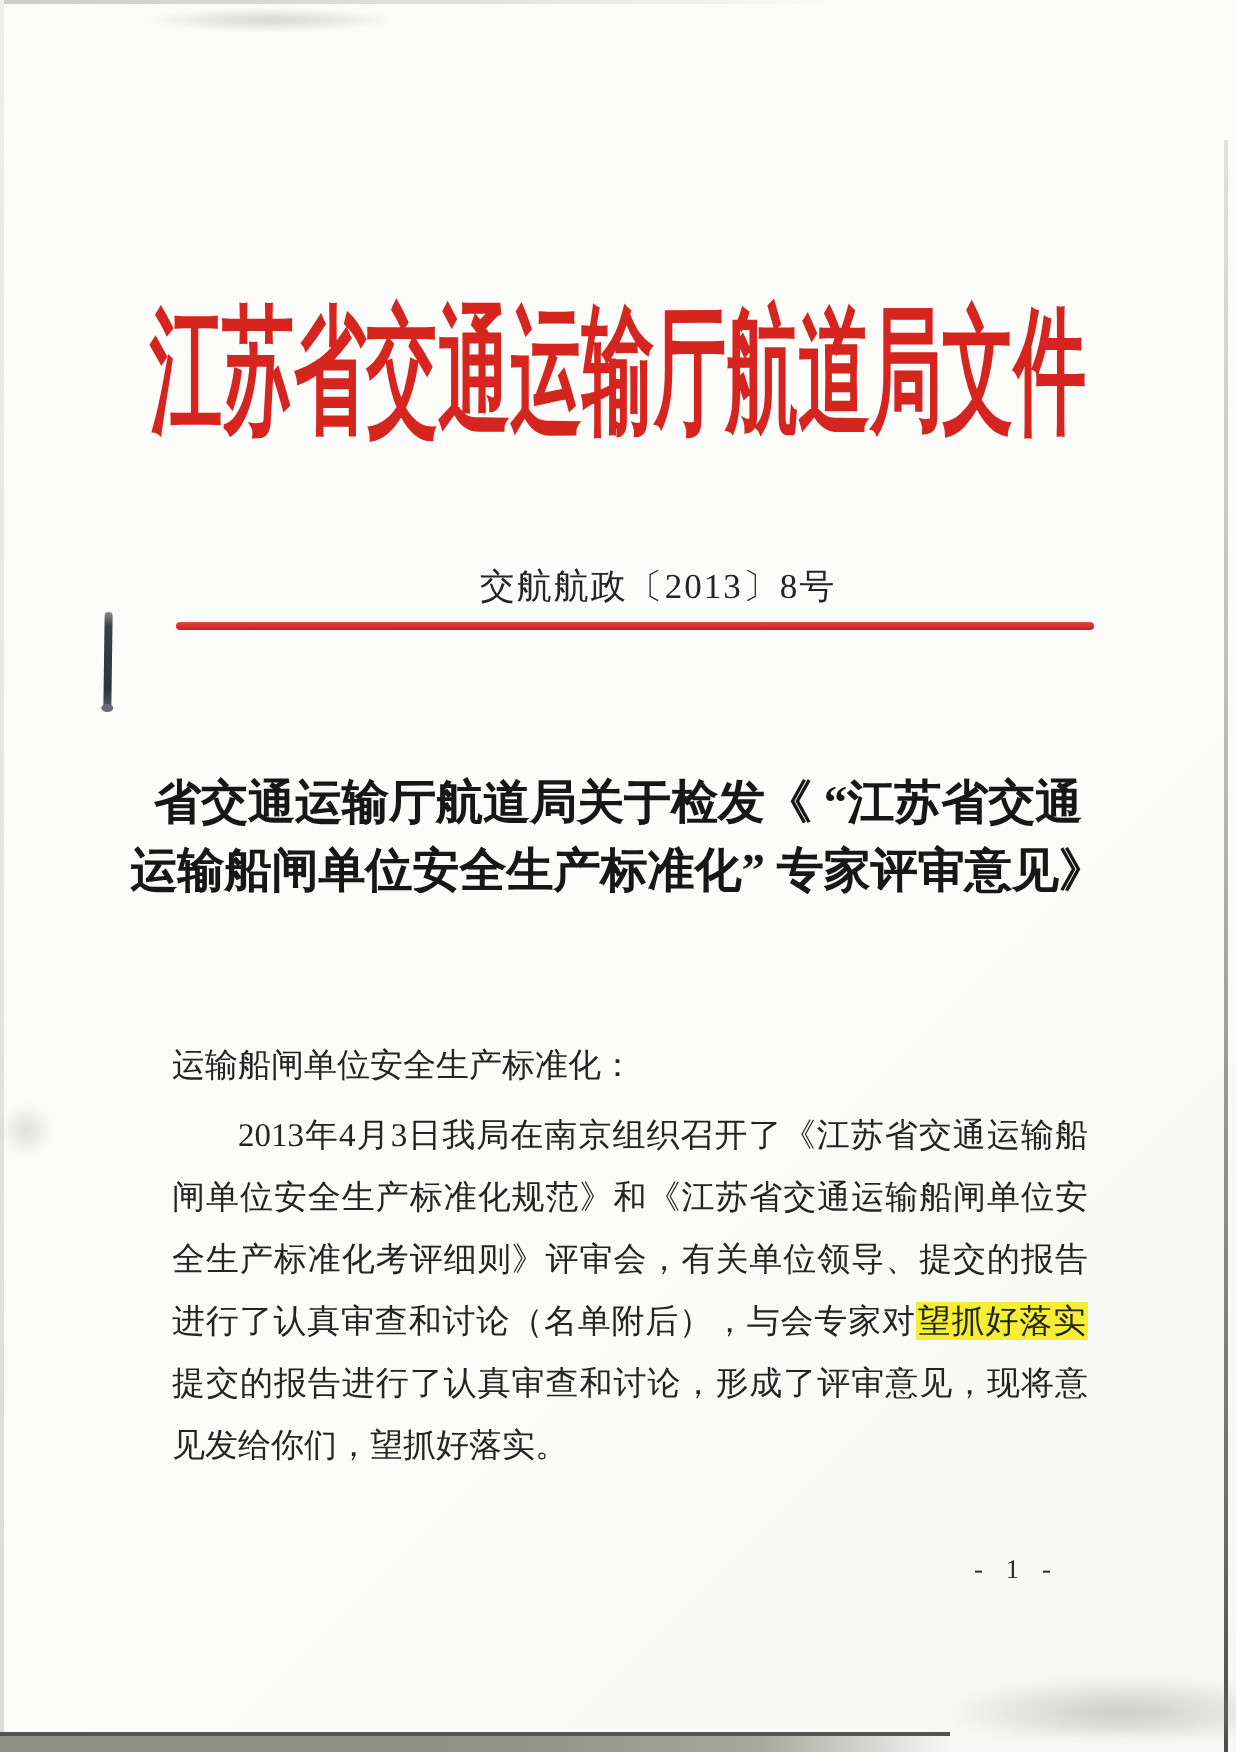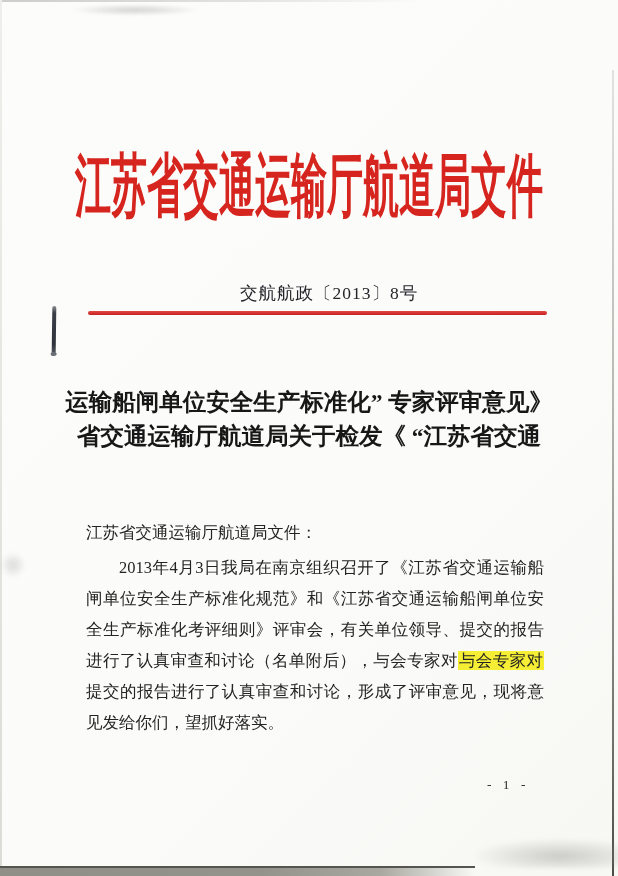--- a/index.html
+++ b/index.html
@@ -58,24 +58,24 @@
   <div class="mid-smudge"></div>
   <div class="pen-mark"></div>
 
   <div class="agency-title">江苏省交通运输厅航道局文件</div>
 
   <div class="doc-number">交航航政〔2013〕8号</div>
 
   <div class="red-divider"></div>
 
   <div class="notice-title">
+    <div>省交通运输厅航道局关于检发《 “江苏省交通</div>
     <div>运输船闸单位安全生产标准化” 专家评审意见》</div>
-    <div>省交通运输厅航道局关于检发《 “江苏省交通</div>
   </div>
 
   <div class="doc-body">
-    <p class="salutation">江苏省交通运输厅航道局文件：</p>
-    <p class="body-para"><span>2013年4月3日我局在南京组织召开了《江苏省交通运输船闸单位安全生产标准化规范》和《江苏省交通运输船闸单位安全生产标准化考评细则》评审会，有关单位领导、提交的报告进行了认真审查和讨论（名单附后），与会专家对</span><span class="hl">与会专家对</span><span>提交的报告进行了认真审查和讨论，形成了评审意见，现将意见发给你们，望抓好落实。</span></p>
+    <p class="salutation">运输船闸单位安全生产标准化：</p>
+    <p class="body-para"><span>2013年4月3日我局在南京组织召开了《江苏省交通运输船闸单位安全生产标准化规范》和《江苏省交通运输船闸单位安全生产标准化考评细则》评审会，有关单位领导、提交的报告进行了认真审查和讨论（名单附后），与会专家对</span><span class="hl">望抓好落实</span><span>提交的报告进行了认真审查和讨论，形成了评审意见，现将意见发给你们，望抓好落实。</span></p>
   </div>
 
   <div class="page-number">- 1 -</div>
 
 </div>
 
 </body></html>

